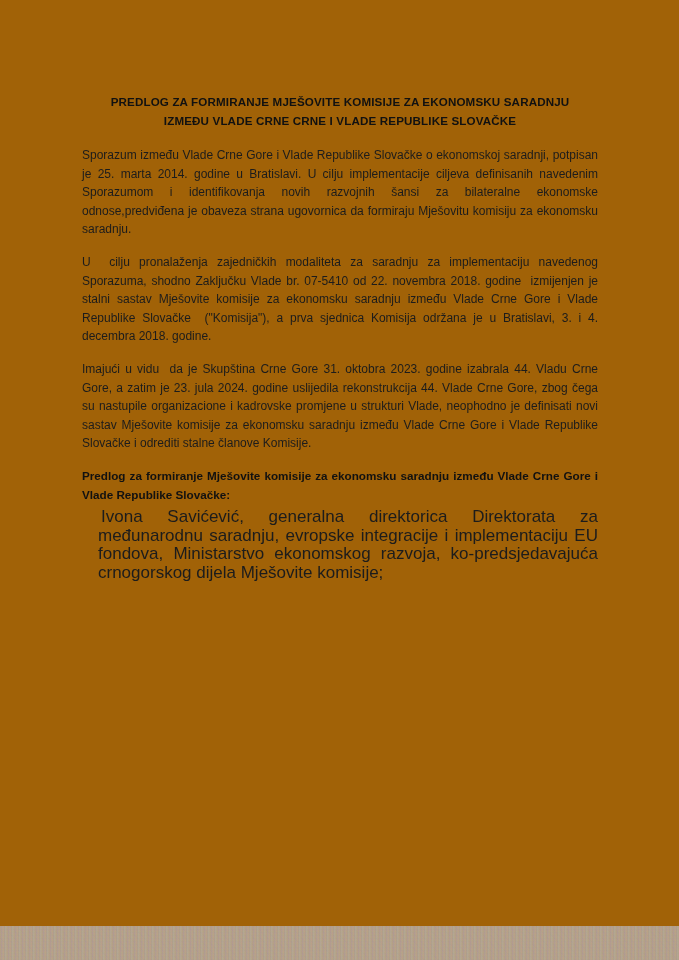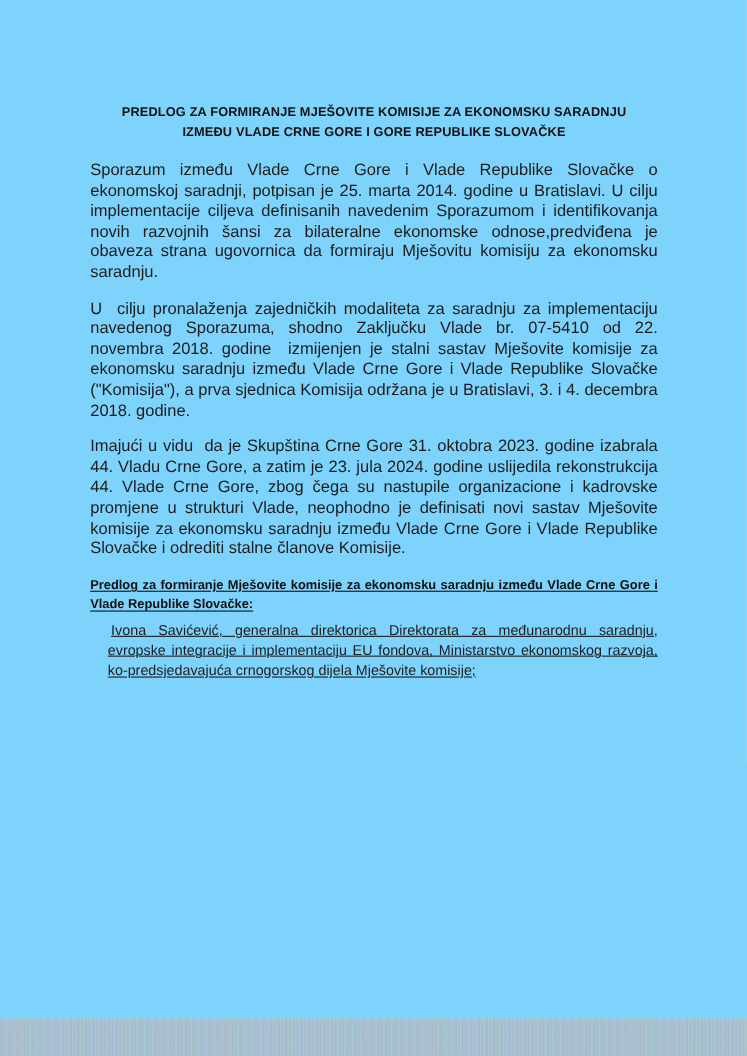--- a/index.html
+++ b/index.html
@@ -14,21 +14,21 @@
     color: #1a1a1a;
     position: relative;
     overflow: hidden;
   }
 
   .page {
     position: absolute;
     top: 0; left: 0;
     width: 679px;
     height: 960px;
-    background: #7dd3fc;
+    background: #a16207;
   }
 
   .content {
     position: absolute;
     left: 82px;
     top: 93px;
     width: 516px;
   }
 
   .doc-title {
@@ -39,54 +39,52 @@
     letter-spacing: 0.15px;
     color: #111111;
     margin: 0 0 16px 0;
   }
   .doc-title .t-line { display: block; }
   .doc-title .t-line2 { padding: 0 6px; }
 
   .para {
     text-align: justify;
     text-justify: inter-word;
-    font-size: 15px;
+    font-size: 12px;
     line-height: 18.6px;
     color: #1c1c1c;
     margin: 0 0 14px 0;
     white-space: pre-wrap;
   }
 
   .heading-bold {
     text-align: justify;
     text-justify: inter-word;
     font-size: 11.7px;
     line-height: 18.6px;
     font-weight: bold;
-    text-decoration: underline;
     text-underline-offset: 2px;
     color: #111111;
     margin: 0 0 2px 0;
   }
 
   .member-list {
     margin: 4px 0 0 0;
     padding: 0;
     list-style: none;
   }
   .member-item {
     text-align: justify;
     text-justify: inter-word;
-    font-size: 13px;
+    font-size: 17px;
     line-height: 18.6px;
     color: #1c1c1c;
     margin: 0;
     padding-left: 16px;
     text-indent: 3px;
-    text-decoration: underline;
   }
 
   .scan-noise {
     position: absolute;
     left: 0;
     top: 926px;
     width: 679px;
     height: 34px;
     opacity: 0.72;
     background-color: #cdc8d6;
@@ -106,21 +104,21 @@
 </style>
 </head>
 <body>
 
 <div class="page">
 
   <div class="content">
 
     <h1 class="doc-title">
       <span class="t-line t-line1">PREDLOG ZA FORMIRANJE MJEŠOVITE KOMISIJE ZA  EKONOMSKU SARADNJU</span>
-      <span class="t-line t-line2">IZMEĐU VLADE CRNE GORE I GORE REPUBLIKE SLOVAČKE</span>
+      <span class="t-line t-line2">IZMEĐU VLADE CRNE CRNE I VLADE REPUBLIKE SLOVAČKE</span>
     </h1>
 
     <p class="para">Sporazum između Vlade Crne Gore i Vlade Republike Slovačke o ekonomskoj saradnji, potpisan je 25. marta 2014. godine u Bratislavi. U cilju implementacije ciljeva definisanih navedenim Sporazumom i identifikovanja novih razvojnih šansi za bilateralne ekonomske odnose,predviđena je obaveza strana ugovornica da formiraju Mješovitu komisiju za ekonomsku saradnju.</p>
 
     <p class="para">U  cilju pronalaženja zajedničkih modaliteta za saradnju za implementaciju navedenog Sporazuma, shodno Zaključku Vlade br. 07-5410 od 22. novembra 2018. godine  izmijenjen je stalni sastav Mješovite komisije za ekonomsku saradnju između Vlade Crne Gore i Vlade Republike Slovačke  ("Komisija"), a prva sjednica Komisija održana je u Bratislavi, 3. i 4. decembra 2018. godine.</p>
 
     <p class="para">Imajući u vidu  da je Skupština Crne Gore 31. oktobra 2023. godine izabrala 44. Vladu Crne Gore, a zatim je 23. jula 2024. godine uslijedila rekonstrukcija 44. Vlade Crne Gore, zbog čega su nastupile organizacione i kadrovske promjene u strukturi Vlade, neophodno je definisati novi sastav Mješovite komisije za ekonomsku saradnju između Vlade Crne Gore i Vlade Republike Slovačke i odrediti stalne članove Komisije.</p>
 
 
     <p class="heading-bold">Predlog za formiranje Mješovite komisije za ekonomsku saradnju između Vlade Crne Gore i Vlade Republike Slovačke:</p>

